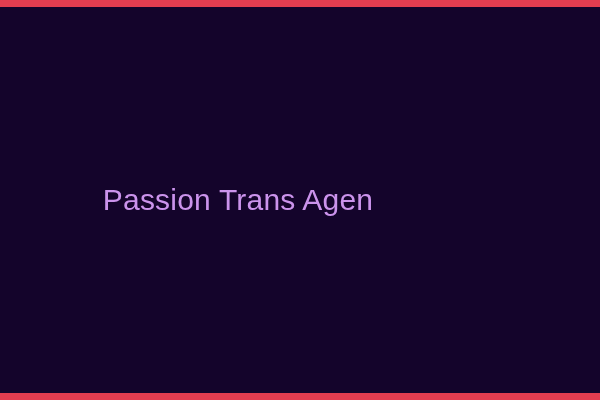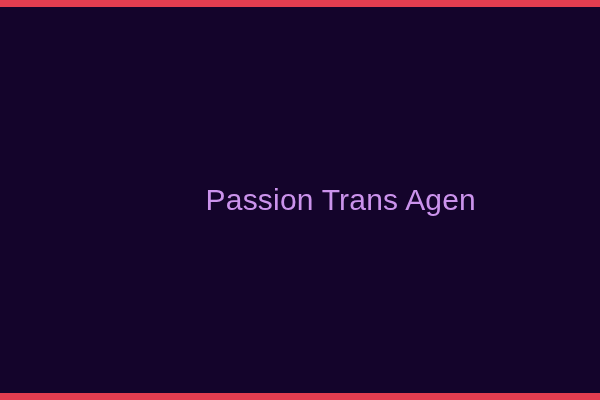--- a/index.html
+++ b/index.html
@@ -37,21 +37,21 @@
 
   .canvas {
     position: absolute;
     left: 0;
     top: 7px;
     width: 476px;
     height: 386px;
     background: #14042b;
     display: flex;
     align-items: center;
-    justify-content: flex-end;
+    justify-content: center;
   }
 
   .banner-title {
     font-family: "Liberation Sans", sans-serif;
     font-size: 30px;
     font-weight: 400;
     line-height: 1;
     letter-spacing: 0.2px;
     color: #cb93ec;
     white-space: nowrap;

